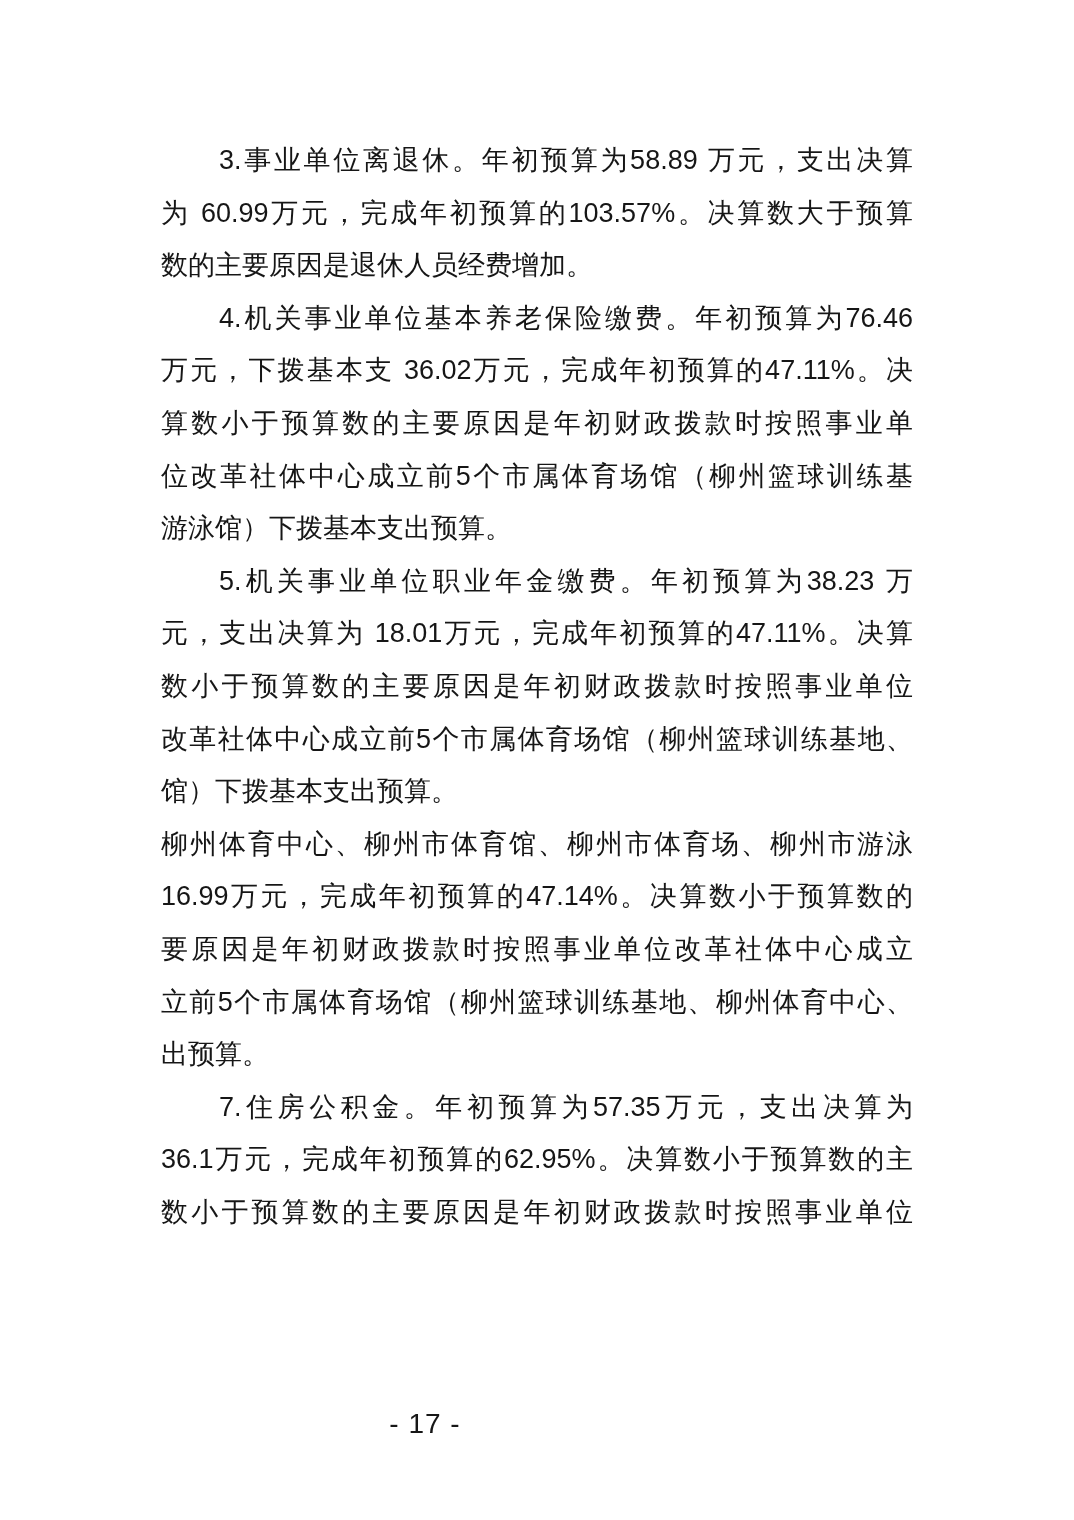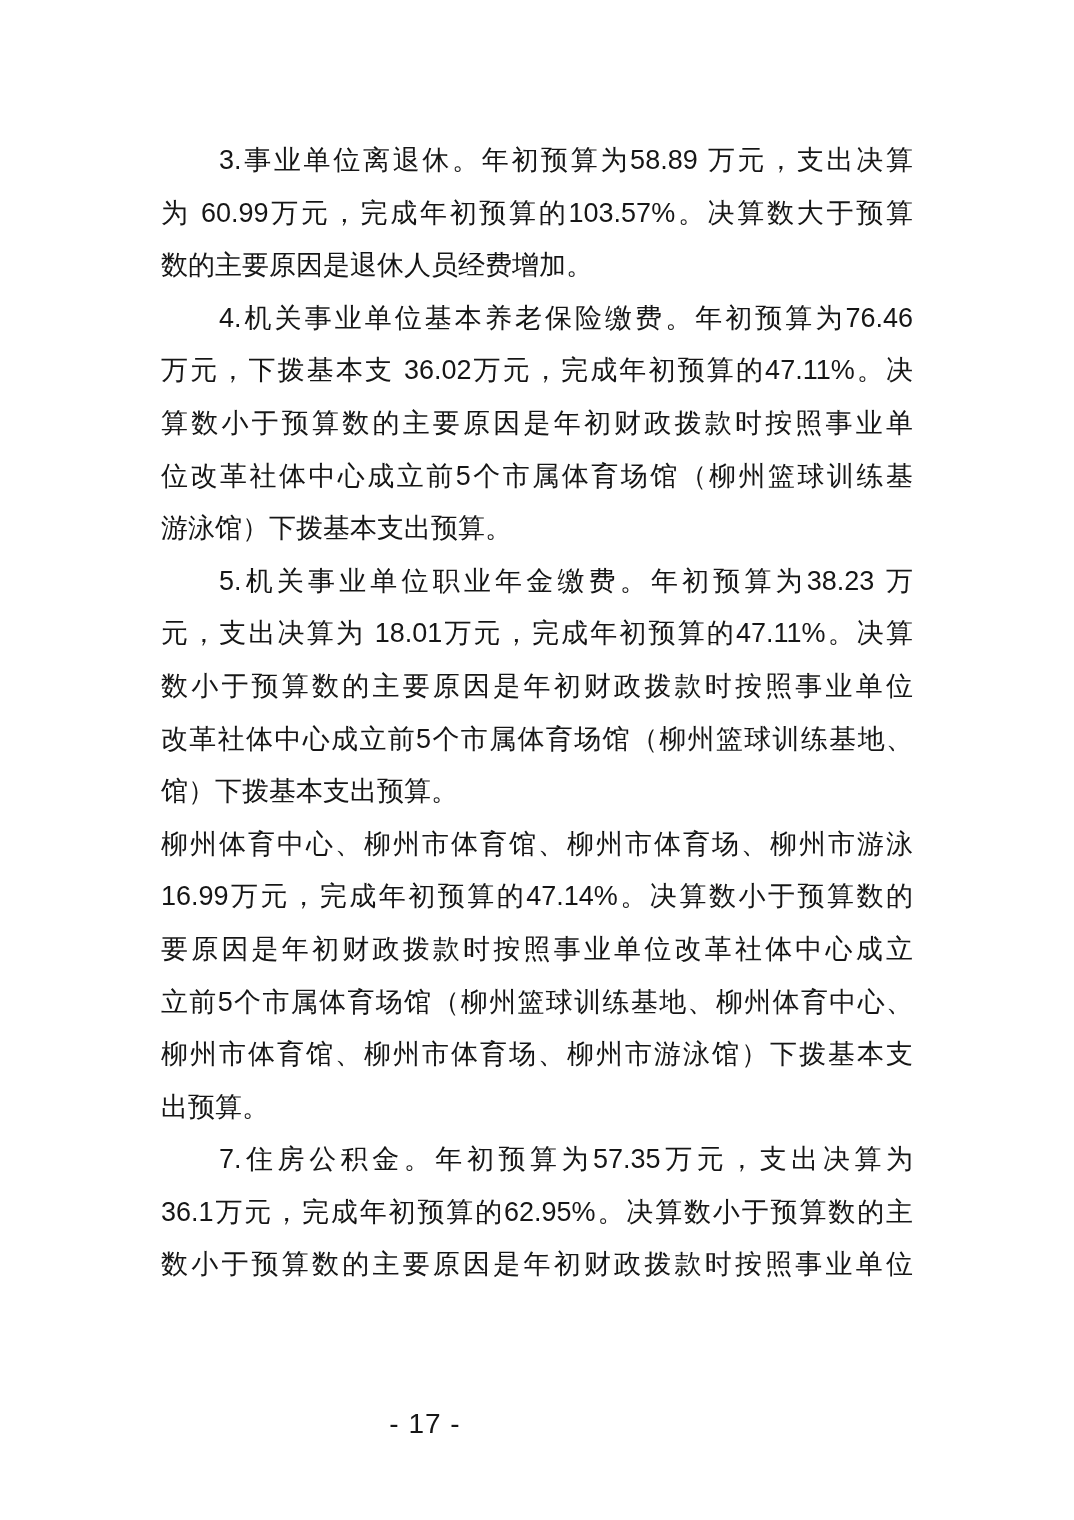--- a/index.html
+++ b/index.html
@@ -77,21 +77,20 @@
       <div class="line">数小于预算数的主要原因是年初财政拨款时按照事业单位</div>
       <div class="line">改革社体中心成立前5个市属体育场馆（柳州篮球训练基地、</div>
       <div class="line para-end">馆）下拨基本支出预算。</div>
       <div class="line">柳州体育中心、柳州市体育馆、柳州市体育场、柳州市游泳</div>
     </section>
 
     <section class="para">
       <div class="line">16.99万元，完成年初预算的47.14%。决算数小于预算数的</div>
       <div class="line">要原因是年初财政拨款时按照事业单位改革社体中心成立</div>
       <div class="line">立前5个市属体育场馆（柳州篮球训练基地、柳州体育中心、</div>
-      <div class="line">柳州市体育馆、柳州市体育场、柳州市游泳馆）下拨基本支</div>
       <div class="line para-end">出预算。</div>
     </section>
 
     <section class="para">
       <div class="line para-start">7.住房公积金。年初预算为57.35万元，支出决算为</div>
       <div class="line">36.1万元，完成年初预算的62.95%。决算数小于预算数的主</div>
       <div class="line">数小于预算数的主要原因是年初财政拨款时按照事业单位</div>
     </section>
 
   </main>

